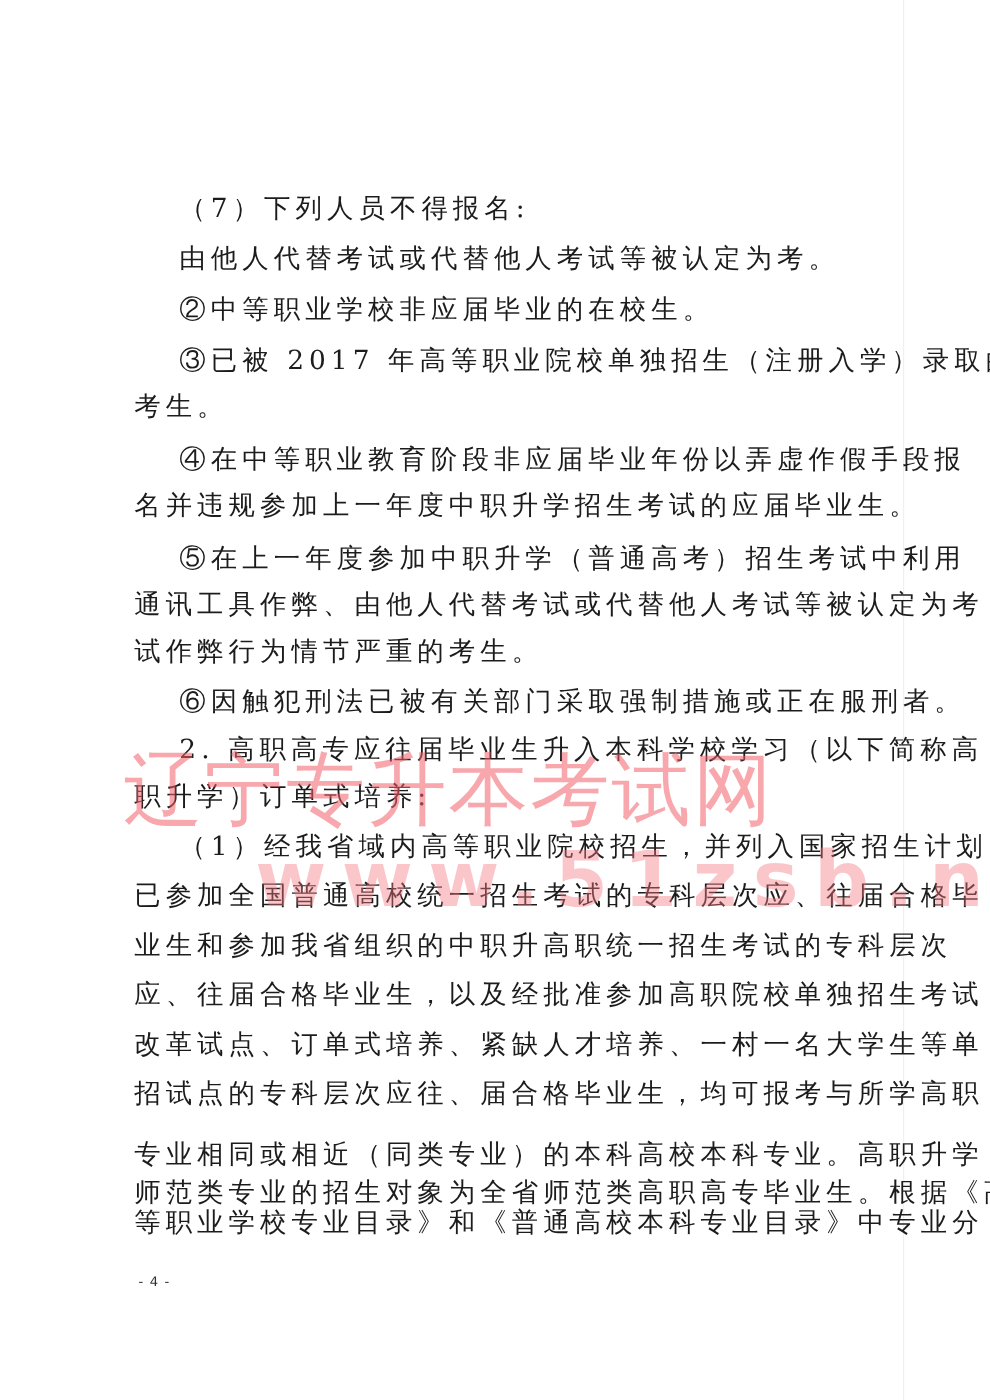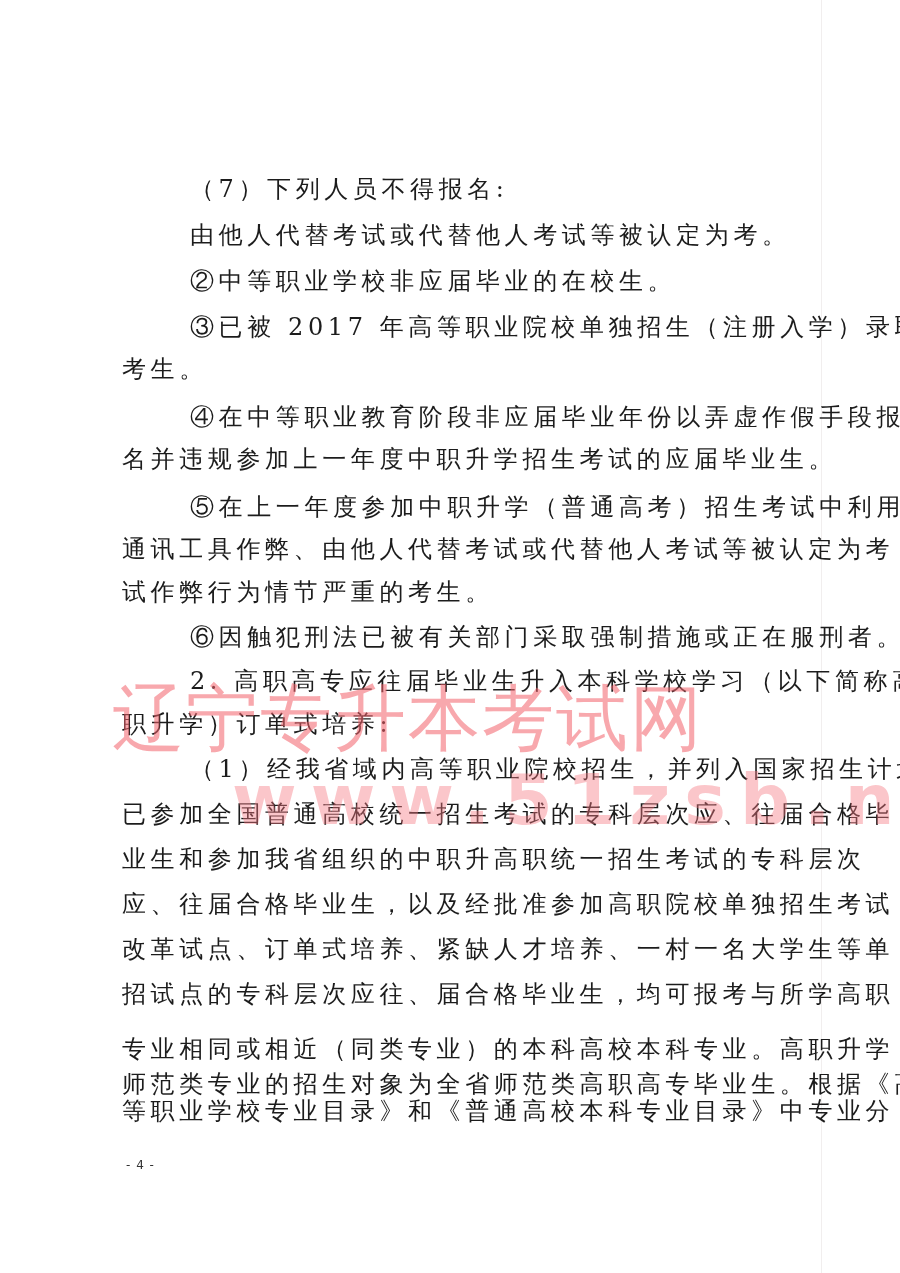--- a/index.html
+++ b/index.html
@@ -36,21 +36,21 @@
     .line {
       position: absolute;
       left: 0;
       height: 38px;
       line-height: 38px;
       font-size: 24px;
       letter-spacing: 4.6px;
       white-space: nowrap;
       color: #1c1c1c;
     }
-    .indent { left: 68px; }
+    .indent { left: 41px; }
     .page-number {
       position: absolute;
       left: 126px;
       top: 1158px;
       font-size: 12px;
       font-family: "DejaVu Sans", sans-serif;
       color: #333;
       letter-spacing: 1px;
     }
     .watermark {

